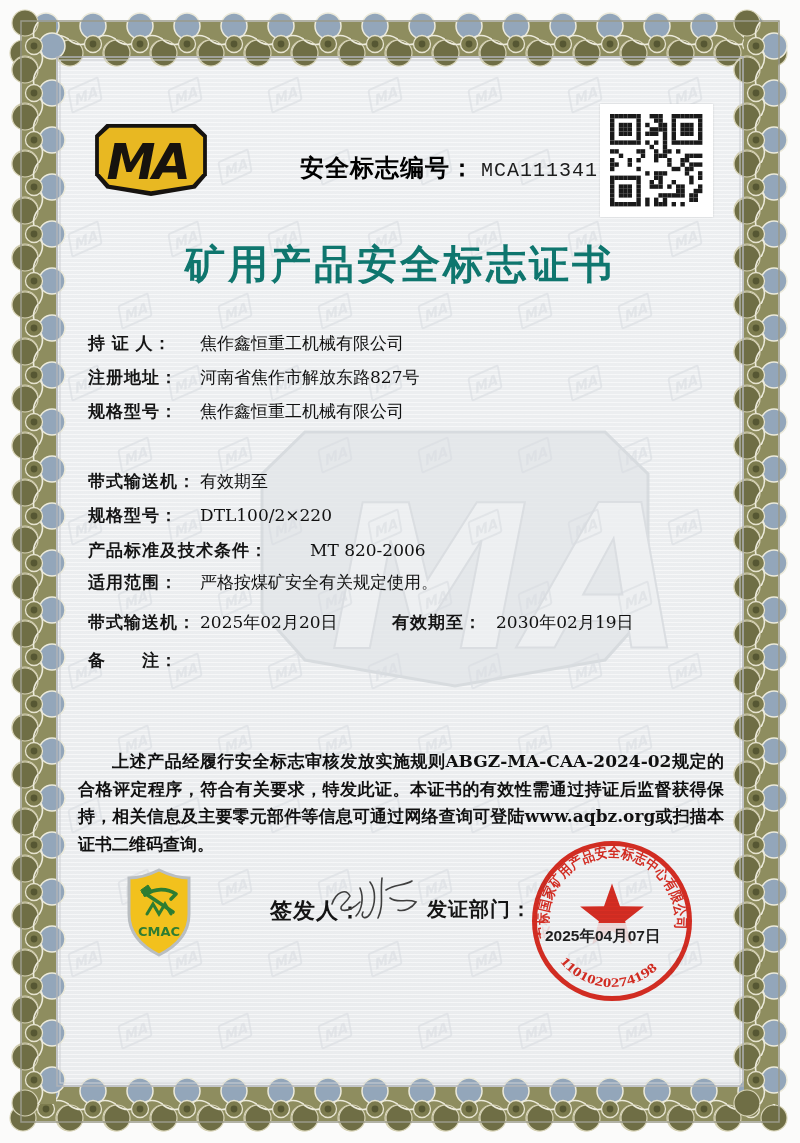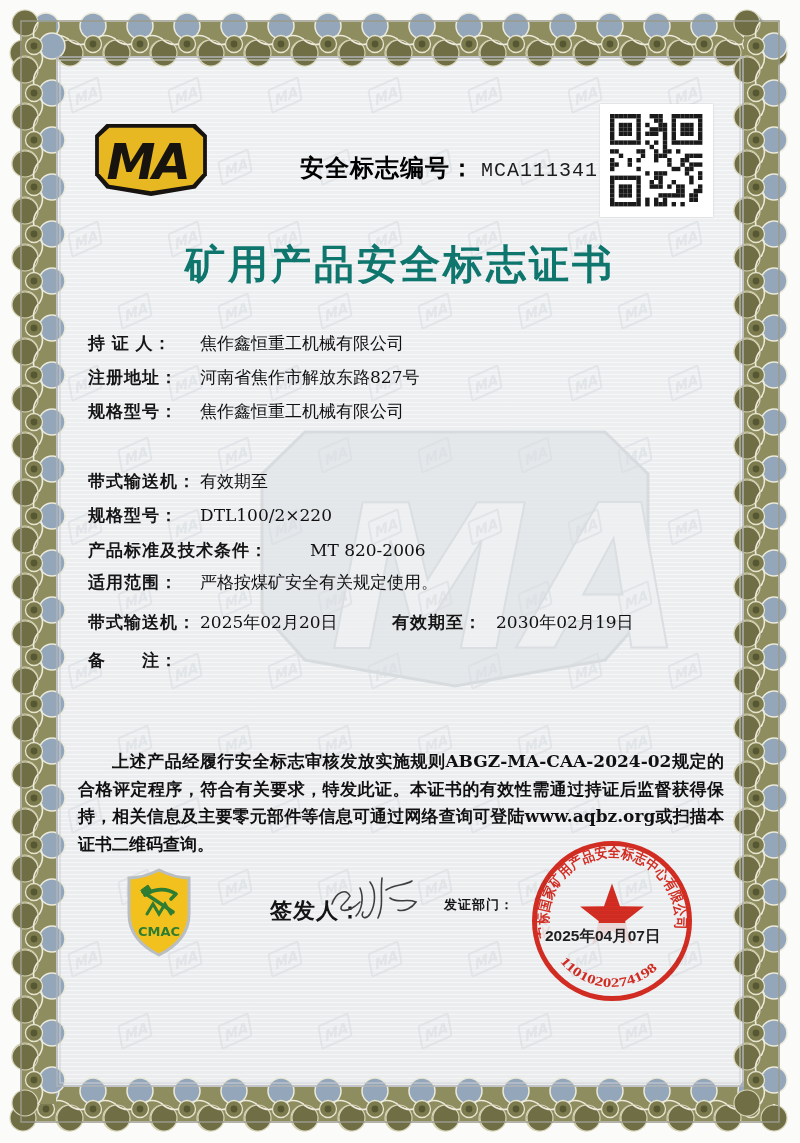--- a/index.html
+++ b/index.html
@@ -40,21 +40,21 @@
 
   .statement{
     position:absolute; left:78px; top:748px; width:646px;
     font-family:"DejaVu Serif", serif; font-weight:bold; font-size:17px;
     line-height:1.62; color:#101010; text-align:justify; text-indent:2em;
   }
 
   
   .cmac{position:absolute; left:127px; top:868px; width:64px; height:90px;}
   .signer{position:absolute; left:270px; top:896px; font-weight:bold; font-size:22px; color:#141414; letter-spacing:1px;}
-  .dept{position:absolute; left:444px; top:896px; font-weight:bold; font-size:13px; color:#141414; letter-spacing:1px;}
+  .dept{position:absolute; left:427px; top:896px; font-weight:bold; font-size:20px; color:#141414; letter-spacing:1px;}
   .sig{position:absolute; left:326px; top:868px; width:100px; height:58px;}
   .stamp{position:absolute; left:527px; top:833px; width:172px; height:180px; mix-blend-mode:multiply; opacity:.95;}
 </style>
 </head>
 <body>
 
 <div class="cert">
 
   <div class="inner"></div>
 

